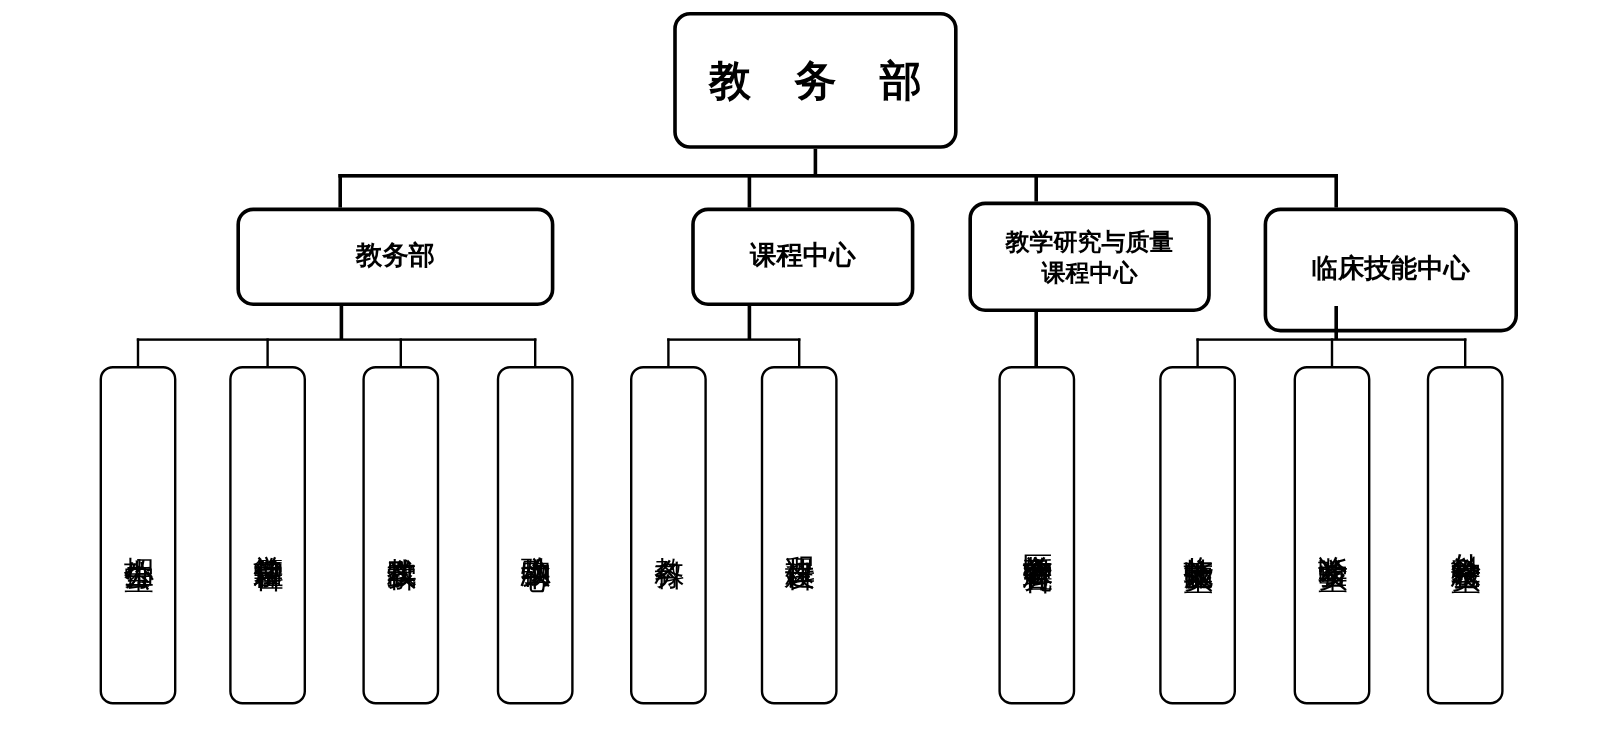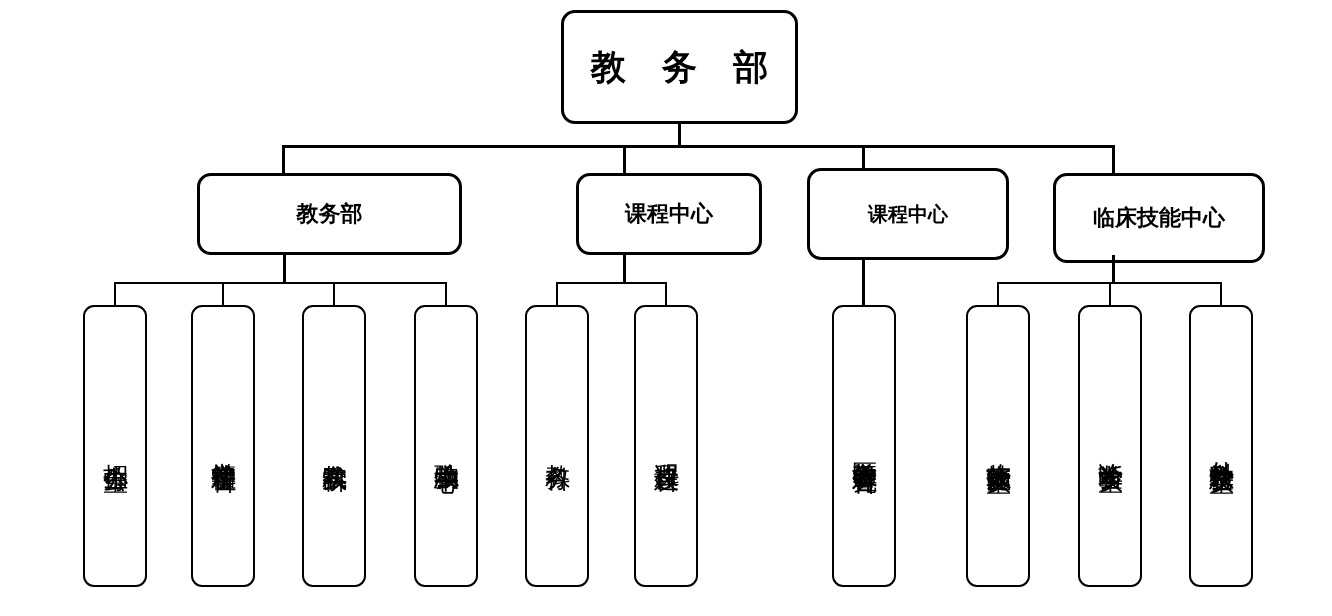--- a/index.html
+++ b/index.html
@@ -81,24 +81,25 @@
   <div class="conn v" style="left:282px; top:145px; width:3px; height:28px;"></div>
   <div class="conn v" style="left:623px; top:145px; width:3px; height:28px;"></div>
   <div class="conn v" style="left:862px; top:145px; width:3px; height:23px;"></div>
   <div class="conn v" style="left:1112px; top:145px; width:3px; height:28px;"></div>
 
   <div class="node level2" style="left:152px; top:173px; width:265px; height:82px;">教务部</div>
 
   <div class="node level2" style="left:531px; top:173px; width:186px; height:82px;">课程中心</div>
 
   <div class="node level2 two-line" style="left:762px; top:168px; width:202px; height:92px; flex-direction:column;">
+    <span>教学研究与质量</span>
     <span>课程中心</span>
   </div>
 
-  <div class="node level2" style="left:1008px; top:173px; width:212px; height:90px;">临床技能中心</div>
+  <div class="node level2" style="left:1008px; top:173px; width:212px; height:104px;">临床技能中心</div>
 
   <div class="conn v" style="left:283px; top:255px; width:3px; height:28px;"></div>
   <div class="conn thin h" style="left:114px; top:282px; width:333px; height:2px;"></div>
   <div class="conn thin v" style="left:114px; top:282px; width:2px; height:24px;"></div>
   <div class="conn thin v" style="left:222px; top:282px; width:2px; height:24px;"></div>
   <div class="conn thin v" style="left:333px; top:282px; width:2px; height:24px;"></div>
   <div class="conn thin v" style="left:445px; top:282px; width:2px; height:24px;"></div>
 
   <div class="conn v" style="left:623px; top:255px; width:3px; height:28px;"></div>
   <div class="conn thin h" style="left:556px; top:282px; width:111px; height:2px;"></div>

